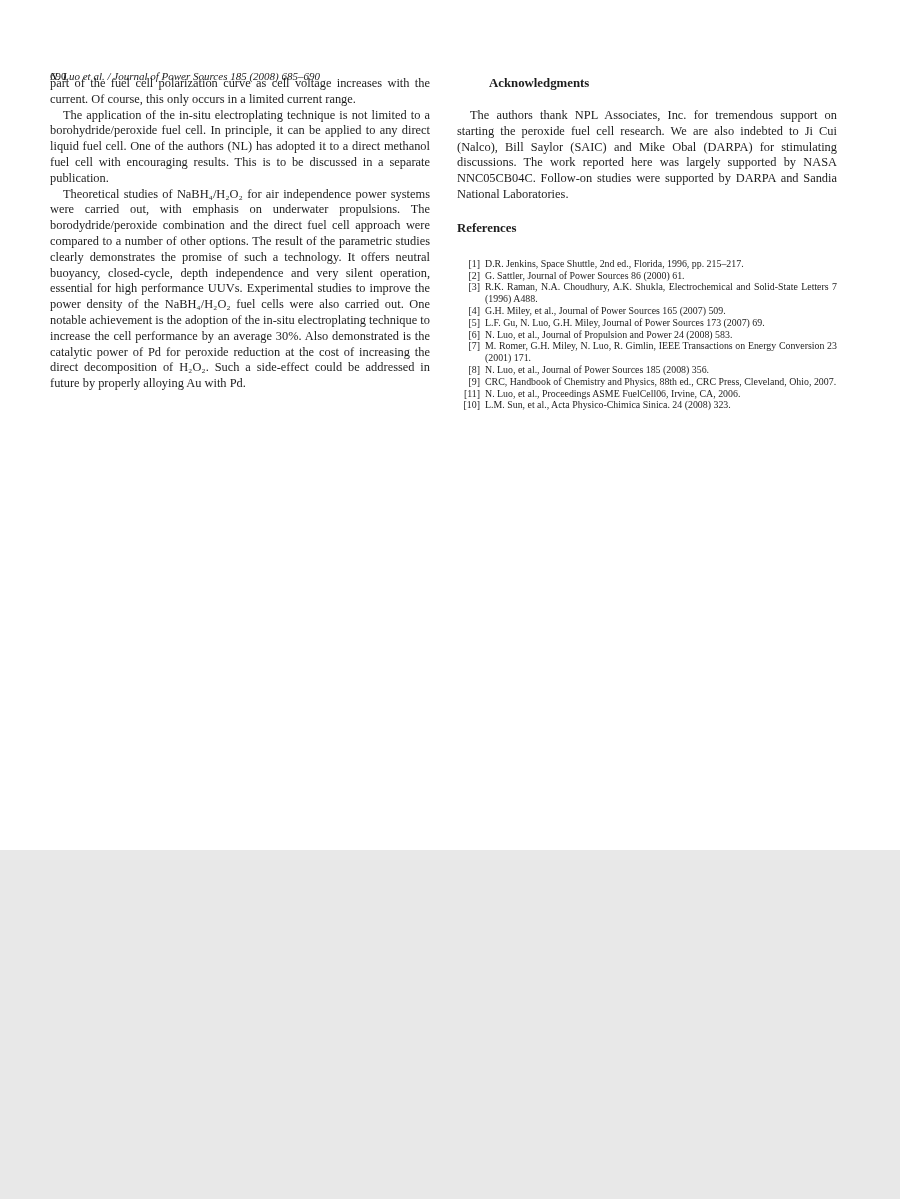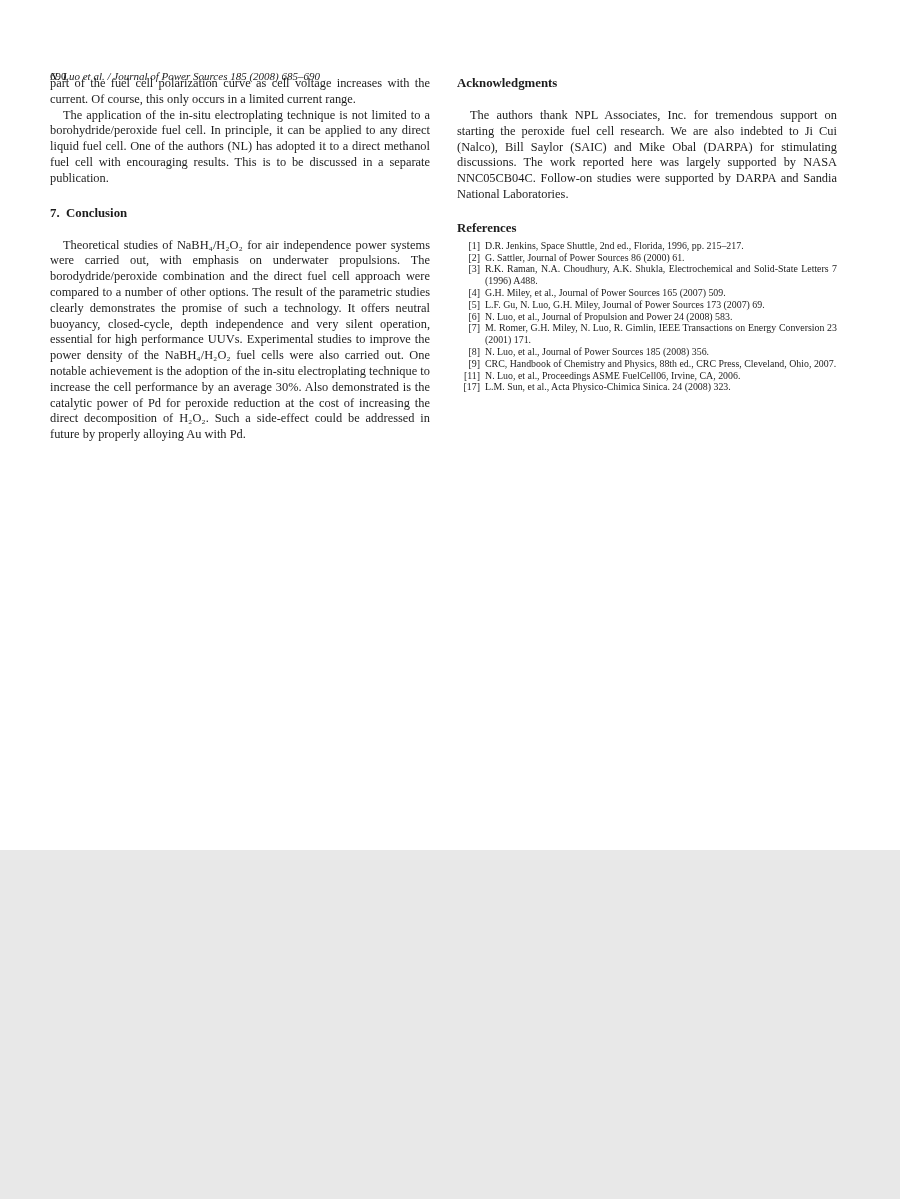--- a/index.html
+++ b/index.html
@@ -59,23 +59,24 @@
   .indent {
     text-indent: 13px;
   }
   .section-heading {
     font-size: 12.8px;
     font-weight: bold;
     margin: 19px 0 17px 0;
   }
   .first-heading {
     margin-top: 0;
+    margin-left: 32px;
   }
   .refs-heading {
-    margin: 18px 0 4px 0;
+    margin: 18px 0 22px 0;
   }
   
   .ref-list {
     font-size: 9.9px;
     line-height: 11.8px;
   }
   .ref {
     display: flex;
     text-align: justify;
   }
@@ -98,21 +99,20 @@
   <div class="running-head">
     <span class="page-number">690</span>
     <span class="running-title">N. Luo et al. / Journal of Power Sources 185 (2008) 685–690</span>
   </div>
 
   <div class="content">
 
     <div class="col">
       <p class="body-text">part of the fuel cell polarization curve as cell voltage increases with the current. Of course, this only occurs in a limited current range.</p>
       <p class="body-text indent">The application of the in-situ electroplating technique is not limited to a borohydride/peroxide fuel cell. In principle, it can be applied to any direct liquid fuel cell. One of the authors (NL) has adopted it to a direct methanol fuel cell with encouraging results. This is to be discussed in a separate publication.</p>
-      <h2 class="section-heading">7.&nbsp;&nbsp;Conclusion</h2>
       <p class="body-text indent">Theoretical studies of NaBH₄/H₂O₂ for air independence power systems were carried out, with emphasis on underwater propulsions. The borodydride/peroxide combination and the direct fuel cell approach were compared to a number of other options. The result of the parametric studies clearly demonstrates the promise of such a technology. It offers neutral buoyancy, closed-cycle, depth independence and very silent operation, essential for high performance UUVs. Experimental studies to improve the power density of the NaBH₄/H₂O₂ fuel cells were also carried out. One notable achievement is the adoption of the in-situ electroplating technique to increase the cell performance by an average 30%. Also demonstrated is the catalytic power of Pd for peroxide reduction at the cost of increasing the direct decomposition of H₂O₂. Such a side-effect could be addressed in future by properly alloying Au with Pd.</p>
     </div>
 
     <div class="col">
       <h2 class="section-heading first-heading">Acknowledgments</h2>
       <p class="body-text indent">The authors thank NPL Associates, Inc. for tremendous support on starting the peroxide fuel cell research. We are also indebted to Ji Cui (Nalco), Bill Saylor (SAIC) and Mike Obal (DARPA) for stimulating discussions. The work reported here was largely supported by NASA NNC05CB04C. Follow-on studies were supported by DARPA and Sandia National Laboratories.</p>
       <h2 class="section-heading refs-heading">References</h2>
       <div class="ref-list" id="refList">
           <div class="ref">
             <span class="ref-num">[1]</span>
@@ -148,20 +148,20 @@
           </div>
           <div class="ref">
             <span class="ref-num">[9]</span>
             <span class="ref-text">CRC, Handbook of Chemistry and Physics, 88th ed., CRC Press, Cleveland, Ohio, 2007.</span>
           </div>
           <div class="ref">
             <span class="ref-num">[11]</span>
             <span class="ref-text">N. Luo, et al., Proceedings ASME FuelCell06, Irvine, CA, 2006.</span>
           </div>
           <div class="ref">
-            <span class="ref-num">[17]</span>
+            <span class="ref-num">[10]</span>
             <span class="ref-text">L.M. Sun, et al., Acta Physico-Chimica Sinica. 24 (2008) 323.</span>
           </div>
         </div>
     </div>
 
   </div>
 </div>
 
 </body></html>

